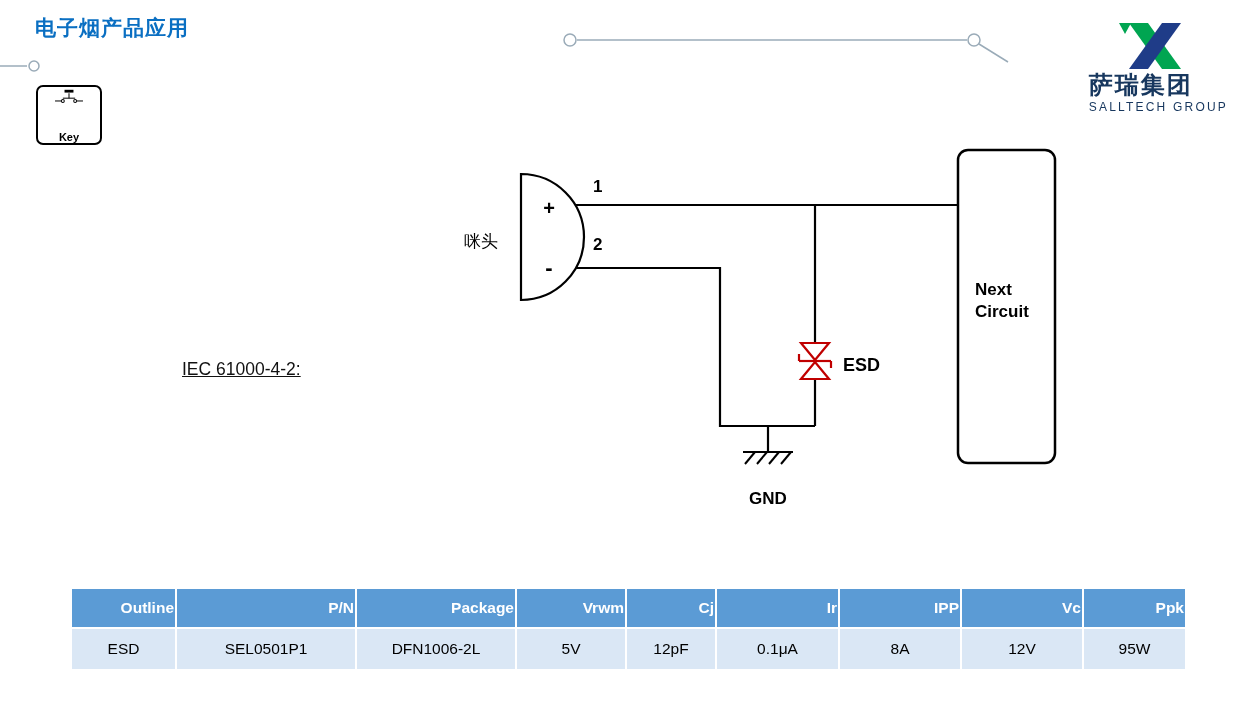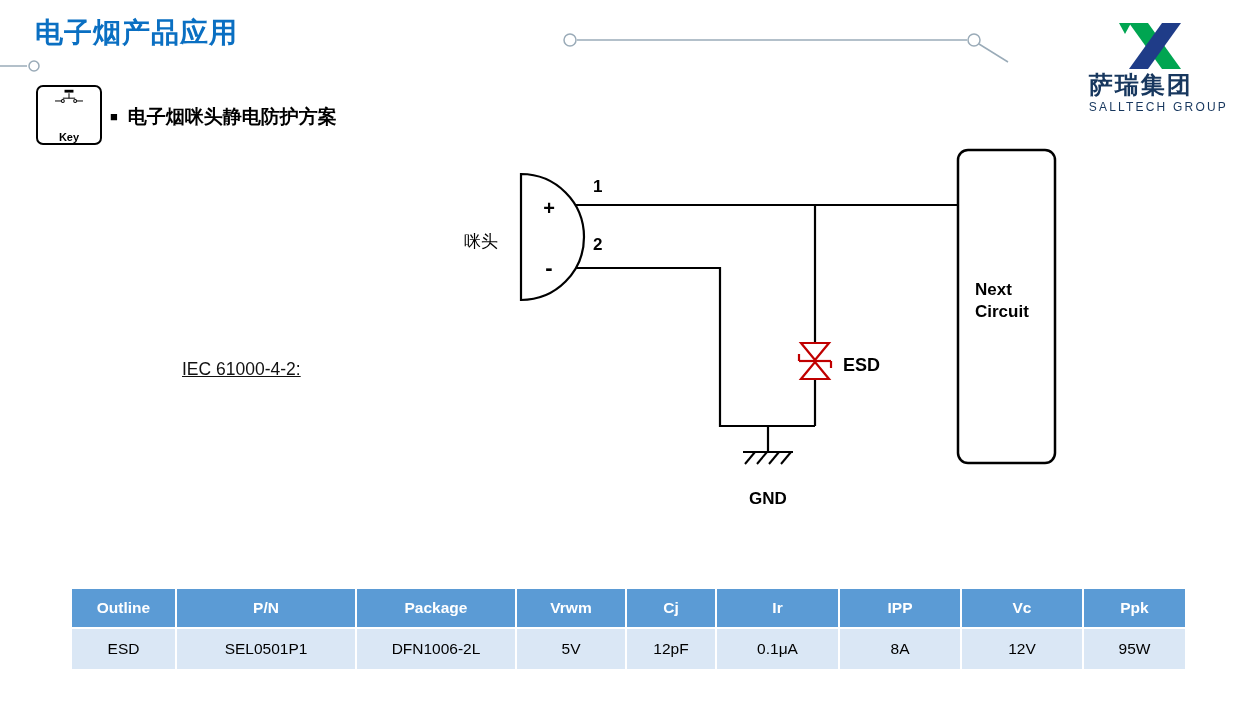--- a/index.html
+++ b/index.html
@@ -2,21 +2,21 @@
 <html><head>
 <meta charset="utf-8">
 <style>
   html,body{margin:0;padding:0;background:#fff;}
   .page{
     position:relative;width:1254px;height:703px;background:#ffffff;
     font-family:"Liberation Sans",sans-serif;overflow:hidden;
   }
   .title{
     position:absolute;left:35px;top:14px;
-    font-size:28px;font-weight:bold;color:#0a6fc2;letter-spacing:1px;
+    font-size:21px;font-weight:bold;color:#0a6fc2;letter-spacing:1px;
   }
   .decor{position:absolute;left:0;top:0;width:1254px;height:703px;pointer-events:none;}
   .logo{position:absolute;top:20px;right:26px;display:flex;align-items:center;flex-direction:column;}
   .logo-mark{width:78px;height:52px;margin-right:8px;}
   .logo-name{font-size:24px;font-weight:bold;color:#17375e;line-height:26px;letter-spacing:2px;}
   .logo-sub{font-size:12px;color:#17375e;letter-spacing:2.2px;margin-top:2px;}
   .keybox{
     position:absolute;left:36px;top:85px;width:62px;height:56px;
     border:2px solid #000;border-radius:7px;background:#fff;
     display:flex;flex-direction:column;align-items:center;justify-content:flex-start;gap:28px;
@@ -28,21 +28,21 @@
   .iec{
     position:absolute;left:182px;top:355px;
     font-size:17.5px;color:#111;line-height:28px;text-decoration:underline;
   }
   .spec-table{
     position:absolute;left:70px;top:587px;width:1115px;
     border-collapse:collapse;table-layout:fixed;
   }
   .spec-table th{
     background:#5b9bd5;color:#ffffff;font-weight:bold;font-size:15.5px;
-    height:36px;text-align:center;vertical-align:middle;border:2px solid #ffffff;
+    height:36px;text-align:right;vertical-align:middle;border:2px solid #ffffff;
   }
   .spec-table td{
     background:#dae7f5;color:#000;font-size:15.5px;
     height:38px;text-align:center;vertical-align:middle;border:2px solid #ffffff;
   }
   svg text{font-family:"Liberation Sans",sans-serif;}
 </style>
 </head>
 <body>
 
@@ -81,23 +81,20 @@
         <line x1="18" y1="20" x2="40" y2="20"></line>
         <line x1="29" y1="11" x2="29" y2="20"></line>
         <circle cx="18" cy="25" r="2.6" fill="#fff"></circle>
         <circle cx="40" cy="25" r="2.6" fill="#fff"></circle>
       </g>
       <rect x="21" y="5" width="16" height="5" fill="#000"></rect>
     </svg>
     <div class="keylabel">Key</div>
   </div>
 
-  <div class="heading">
-    <span class="bullet">■</span><span>电子烟咪头静电防护方案</span>
-  </div>
 
   <svg class="circuit" viewBox="0 0 1254 703">
 
     <path d="M521,174 A63,63 0 0 1 521,300 Z" fill="#fff" stroke="#000" stroke-width="2.2"></path>
     <text x="481" y="247" font-size="17" text-anchor="middle" fill="#000">咪头</text>
     <text x="549" y="215" font-size="20" font-weight="bold" text-anchor="middle" fill="#000">+</text>
     <text x="549" y="275" font-size="22" font-weight="bold" text-anchor="middle" fill="#000">-</text>
 
     <g stroke="#000" stroke-width="2.2" fill="none">
       <path d="M575,205 H958"></path>

